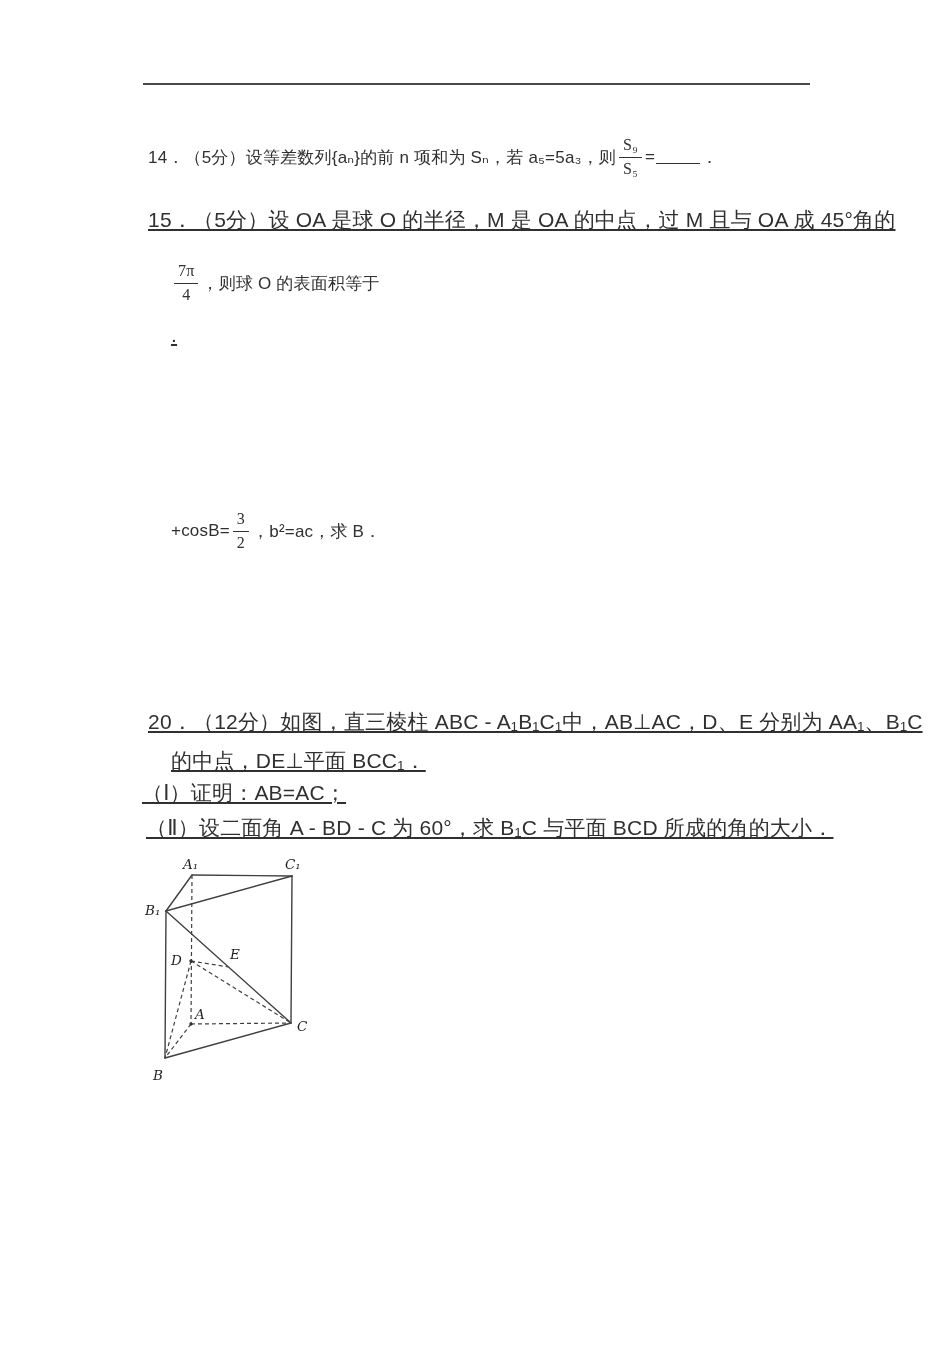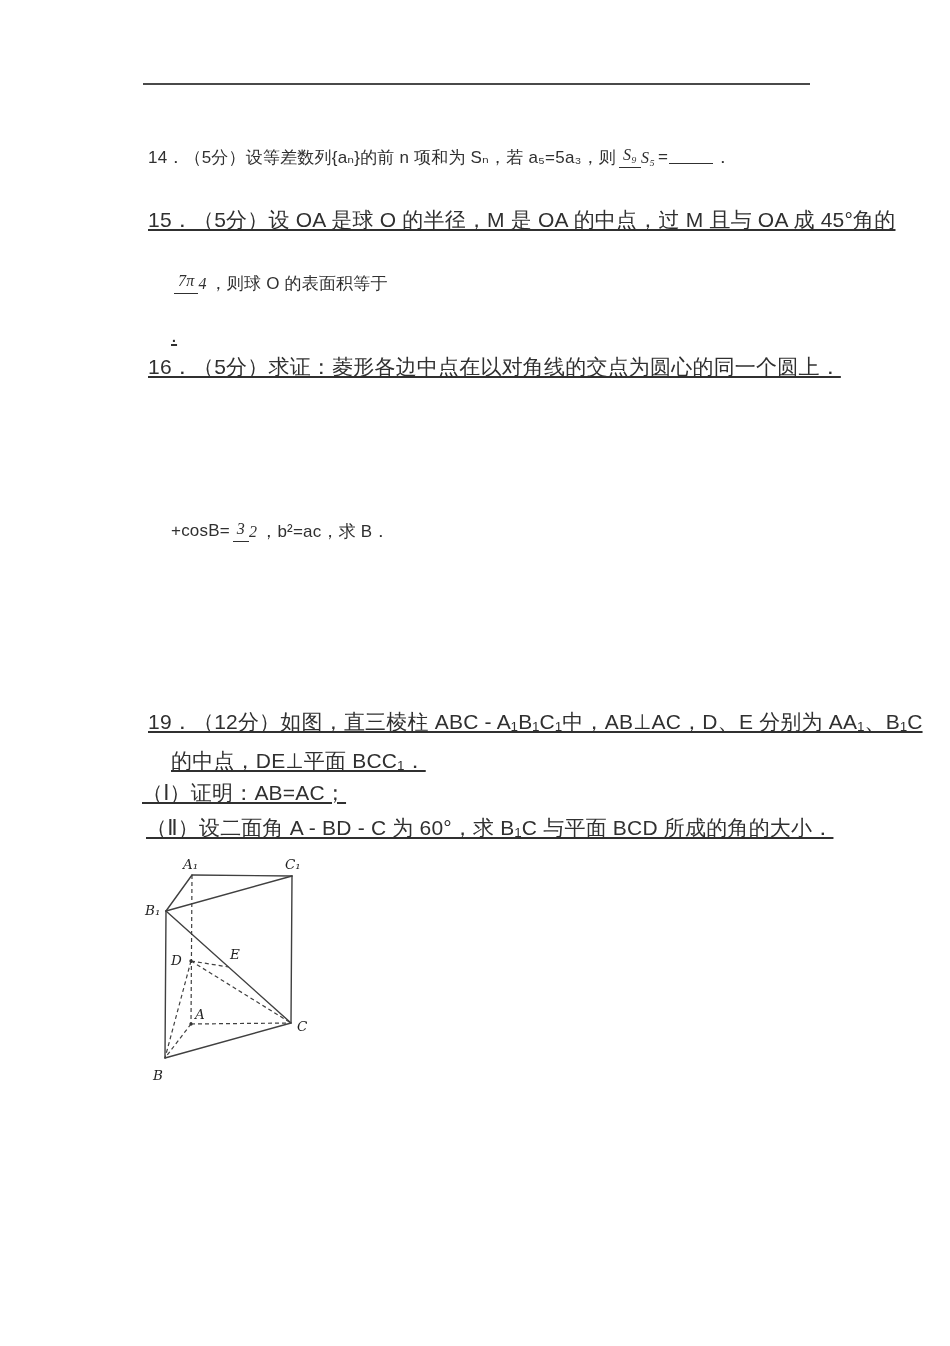--- a/index.html
+++ b/index.html
@@ -6,23 +6,23 @@
   .page{
     position:relative;width:950px;height:1280px;background:#ffffff;
     font-family:"Liberation Sans","DejaVu Sans",sans-serif;
     color:#303030;overflow:hidden;
   }
   .divider{position:absolute;left:143px;top:83px;width:667px;height:0;
     border-top:2.4px solid #4a4a4a;}
   .line{position:absolute;white-space:nowrap;font-size:21px;line-height:22px;letter-spacing:.2px;text-decoration:underline;}
   .row{position:absolute;display:flex;align-items:center;white-space:nowrap;
     font-size:17px;letter-spacing:.2px;}
-  .frac{display:inline-flex;flex-direction:row;align-items:center;
+  .frac{display:inline-flex;flex-direction:column;align-items:center;
     font-family:"Liberation Serif","DejaVu Serif",serif;font-size:16px;
-    line-height:1.15;margin:0 3px;font-style:italic;}
+    line-height:1.15;margin:0 3px;}
   .frac .num{padding:0 4px 2px;border-bottom:1.3px solid #303030;}
   .frac .den{padding-top:2px;}
   .blank{display:inline-block;width:44px;height:13px;border-bottom:1.5px solid #303030;margin:0 1px;}
   .heading{font-weight:bold;letter-spacing:.6px;}
   .fig{position:absolute;left:140px;top:852px;}
   .fig text{font-family:"DejaVu Serif","Liberation Serif",serif;font-style:italic;
     font-size:13.5px;fill:#1f1f1f;}
   .solid{stroke:#404040;stroke-width:1.4;fill:none;stroke-linecap:round;}
   .dashed{stroke:#404040;stroke-width:1.2;fill:none;stroke-dasharray:4 3;stroke-linecap:butt;}
   .dot{fill:#333333;}
@@ -48,33 +48,32 @@
   <div class="line" style="left:148px;top:209px;">15．（5分）设 OA 是球 O 的半径，M 是 OA 的中点，过 M 且与 OA 成 45°角的</div>
   <div class="row" style="left:171px;top:256px;height:54px;">
     <span class="frac">
       <span class="num">7π</span>
       <span class="den">4</span>
     </span>
     <span>，则球 O 的表面积等于</span>
   </div>
   <div class="line" style="left:171px;top:324px;">.</div>
 
-  <div class="line" style="left:148px;top:356px;">16．（5分）求证：菱形各边中点在以对角线的交点为圆心的同一个圆上．</div>
 
 
   <div class="row" style="left:171px;top:503px;height:56px;">
     <span>+cosB=</span>
     <span class="frac">
       <span class="num">3</span>
       <span class="den">2</span>
     </span>
     <span>，b²=ac，求 B．</span>
   </div>
 
-  <div class="line" style="left:148px;top:711px;">19．（12分）如图，直三棱柱 ABC - A₁B₁C₁中，AB⊥AC，D、E 分别为 AA₁、B₁C</div>
+  <div class="line" style="left:148px;top:711px;">20．（12分）如图，直三棱柱 ABC - A₁B₁C₁中，AB⊥AC，D、E 分别为 AA₁、B₁C</div>
   <div class="line" style="left:171px;top:750px;">的中点，DE⊥平面 BCC₁．</div>
   <div class="line" style="left:142px;top:782px;">（Ⅰ）证明：AB=AC；</div>
   <div class="line" style="left:146px;top:817px;">（Ⅱ）设二面角 A - BD - C 为 60°，求 B₁C 与平面 BCD 所成的角的大小．</div>
 
   <svg class="fig" width="180" height="242" viewBox="0 0 180 242">
 
     <line class="solid" x1="52" y1="23" x2="152" y2="24"></line>
     <line class="solid" x1="26" y1="59" x2="52" y2="23"></line>
     <line class="solid" x1="26" y1="59" x2="152" y2="24"></line>
     <line class="solid" x1="26" y1="59" x2="25" y2="206"></line>

